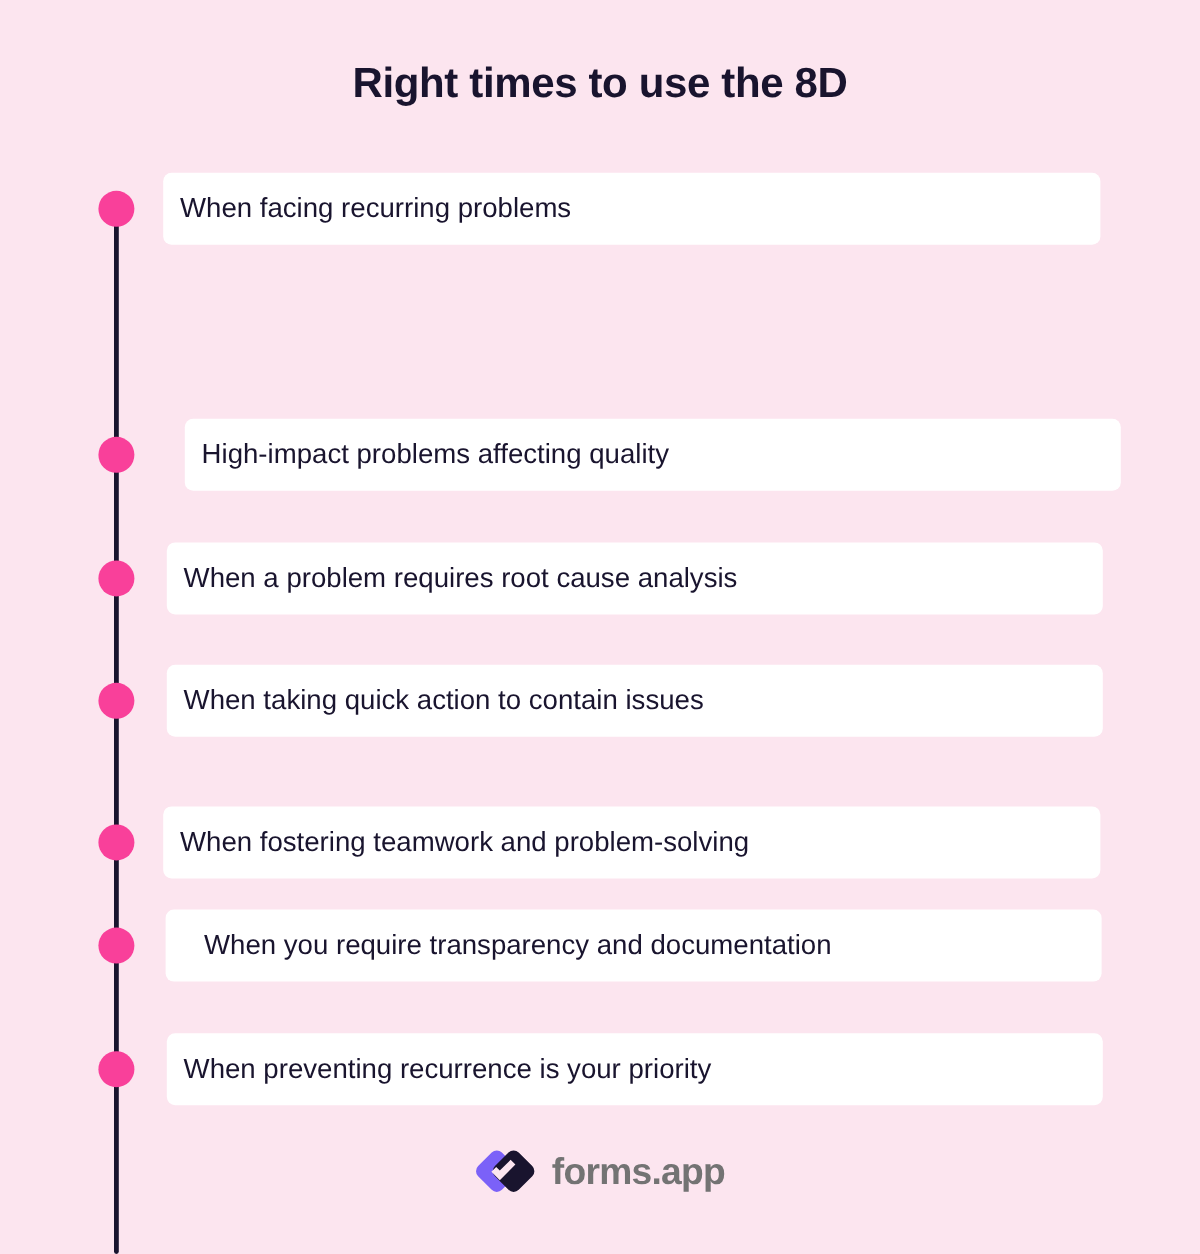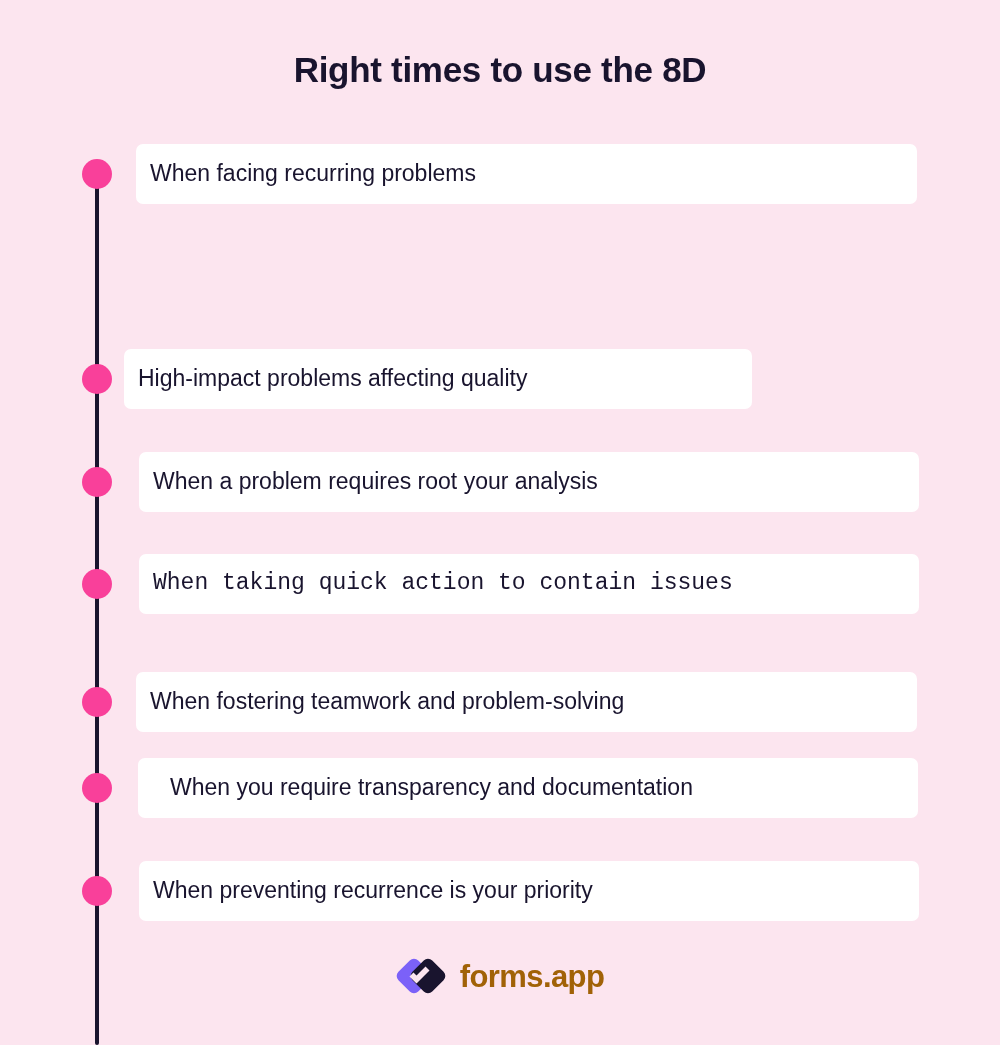--- a/index.html
+++ b/index.html
@@ -70,25 +70,25 @@
     line-height: 1.2;
     white-space: nowrap;
   }
 
   
   .item-0 { top: 144px; }
   .item-0 .timeline-card { left: 136px; width: 781px; }
   .item-1 { top: 247px; }
   .item-1 .timeline-card { left: 137px; width: 781px; }
   .item-2 { top: 349px; }
-  .item-2 .timeline-card { left: 124px; width: 628px; }
+  .item-2 .timeline-card { left: 154px; width: 780px; }
   .item-3 { top: 452px; }
   .item-3 .timeline-card { left: 139px; width: 780px; }
   .item-4 { top: 554px; }
-  .item-4 .timeline-card { left: 139px; width: 780px; font-family: Liberation Mono, monospace; }
+  .item-4 .timeline-card { left: 139px; width: 780px; }
   .item-5 { top: 672px; }
   .item-5 .timeline-card { left: 136px; width: 781px; }
   .item-6 { top: 758px; }
   .item-6 .timeline-card { left: 138px; width: 780px; padding-left: 32px; }
   .item-7 { top: 861px; }
   .item-7 .timeline-card { left: 139px; width: 780px; }
 
   .brand {
     position: absolute;
     left: 0;
@@ -100,21 +100,21 @@
     gap: 14px;
   }
   .brand-mark {
     width: 50px;
     height: 50px;
     display: block;
   }
   .brand-name {
     font-size: 31px;
     font-weight: bold;
-    color: #a16207;
+    color: #737373;
     letter-spacing: -0.6px;
   }
 </style>
 </head>
 <body>
 
 <div class="infographic">
 
   <div class="page-title">Right times to use the 8D</div>
 
@@ -131,21 +131,21 @@
   <div class="timeline-item item-2">
     <div class="timeline-dot"></div>
     <div class="timeline-card">
       <span class="timeline-card-label">High-impact problems affecting quality</span>
     </div>
   </div>
 
   <div class="timeline-item item-3">
     <div class="timeline-dot"></div>
     <div class="timeline-card">
-      <span class="timeline-card-label">When a problem requires root your analysis</span>
+      <span class="timeline-card-label">When a problem requires root cause analysis</span>
     </div>
   </div>
 
   <div class="timeline-item item-4">
     <div class="timeline-dot"></div>
     <div class="timeline-card">
       <span class="timeline-card-label">When taking quick action to contain issues</span>
     </div>
   </div>
 

